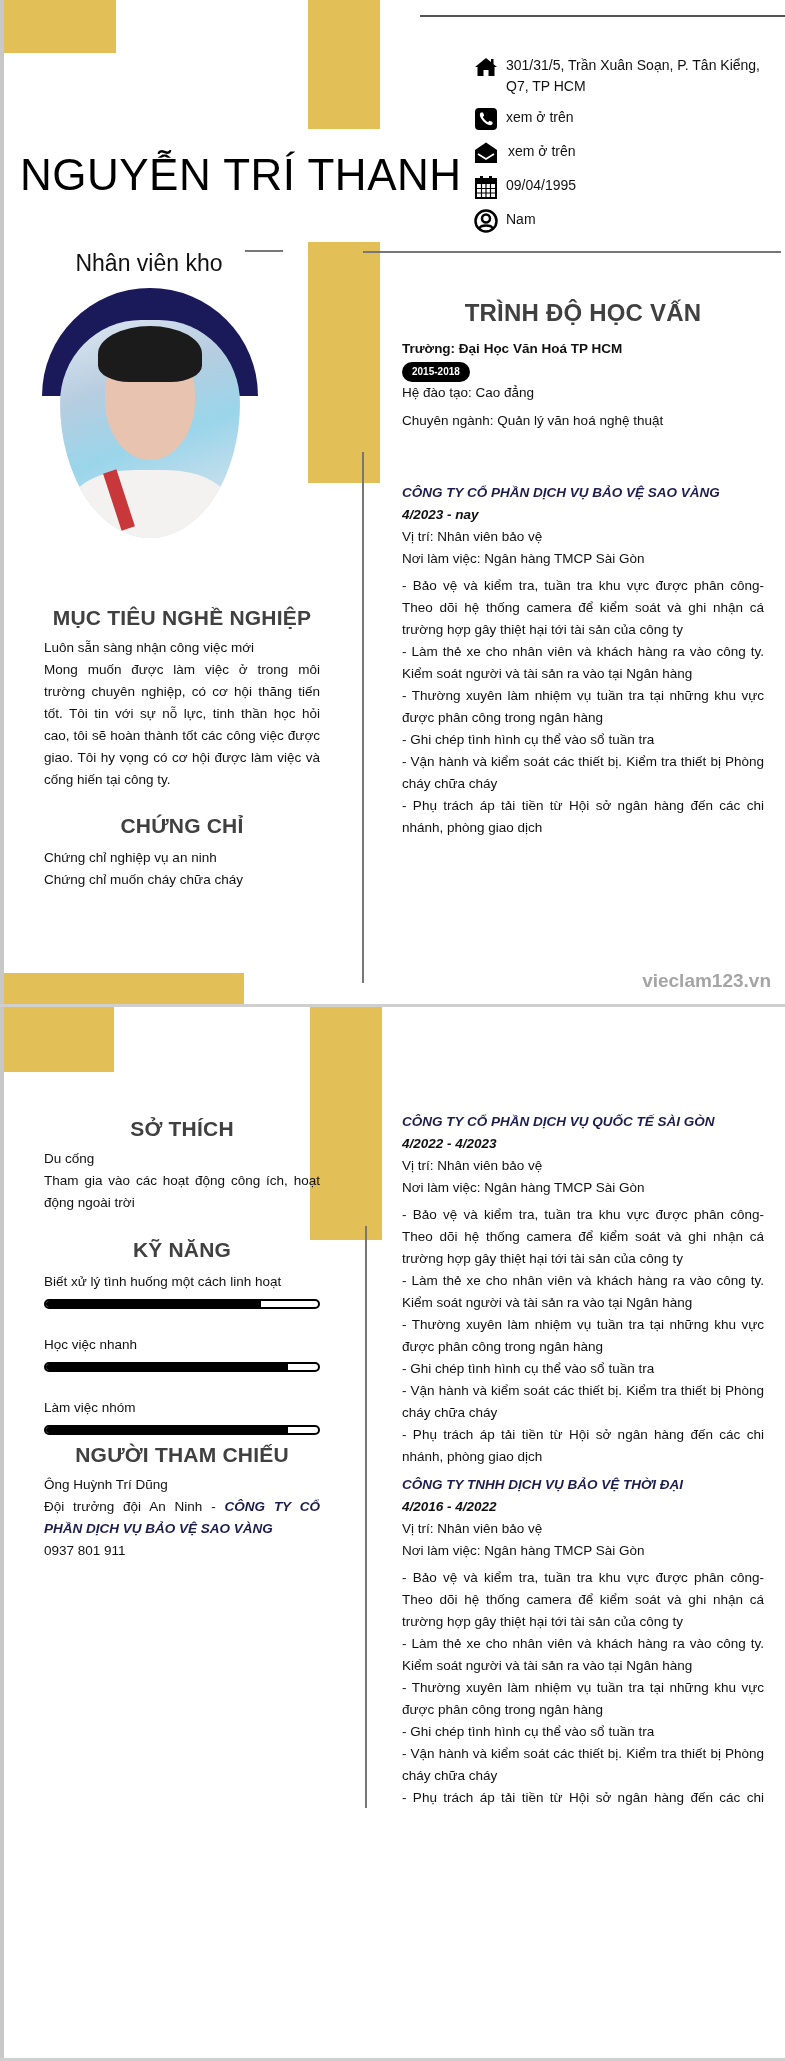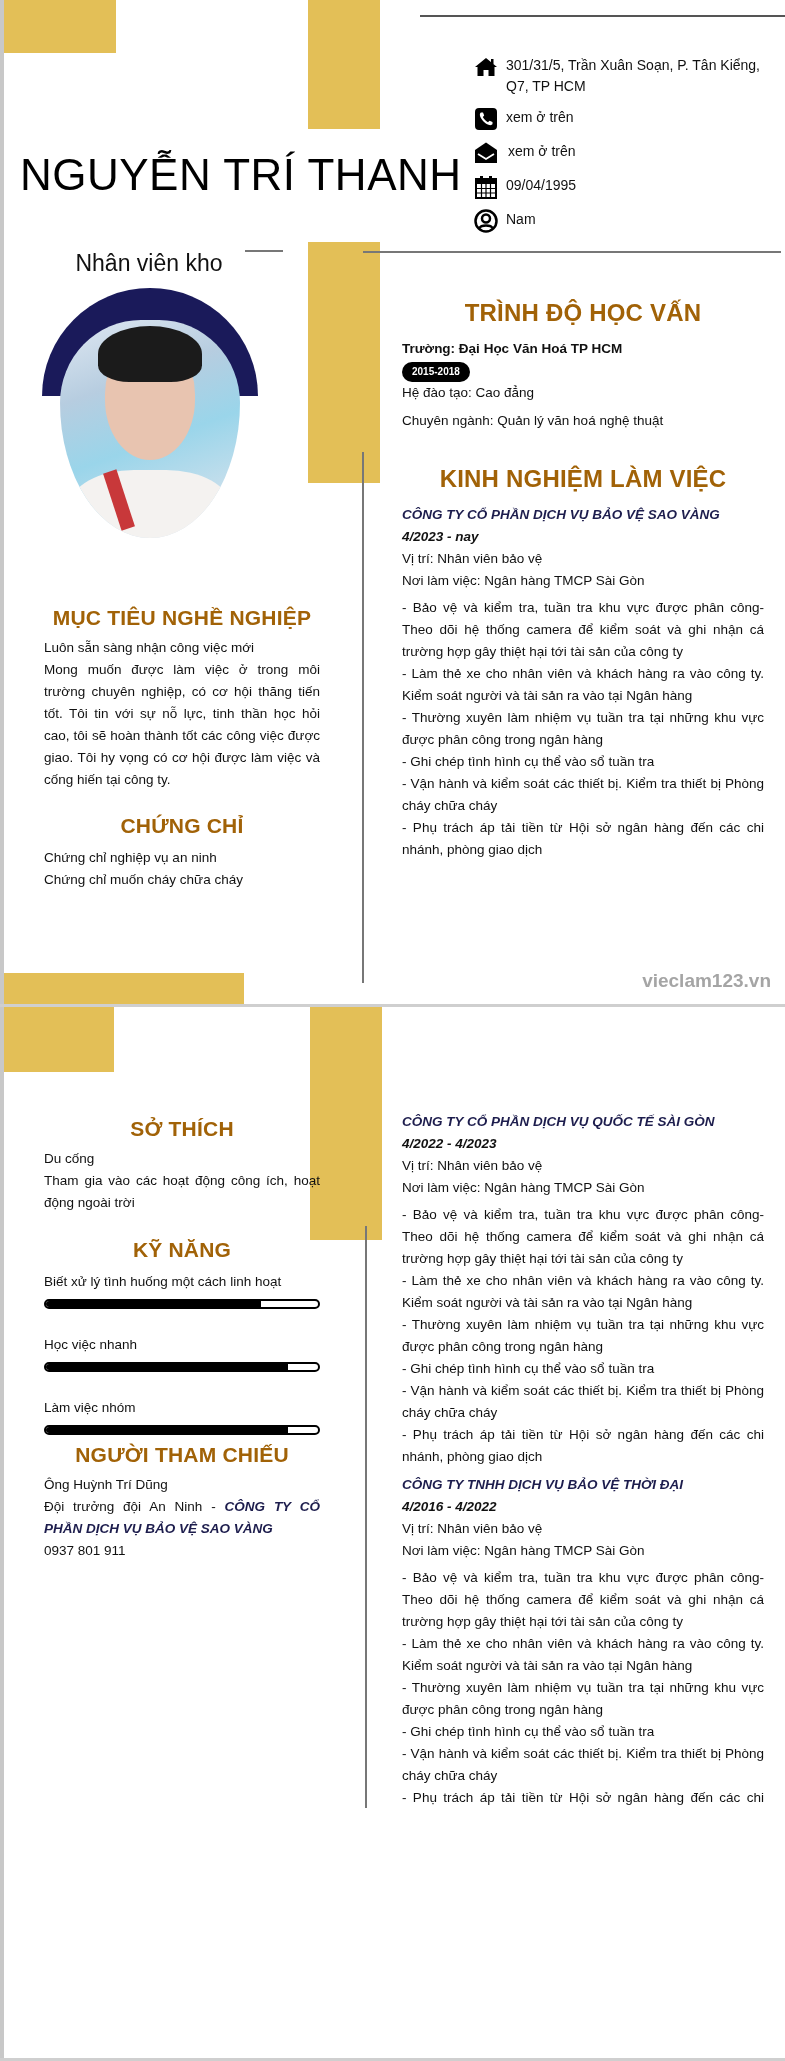--- a/index.html
+++ b/index.html
@@ -18,21 +18,21 @@
   .contact { position: absolute; left: 470px; top: 55px; width: 310px; font-size: 14px; }
   .crow { display: flex; align-items: flex-start; margin-bottom: 10px; line-height: 21px; }
   .crow .ic { width: 24px; height: 24px; margin-right: 8px; flex-shrink: 0; }
   .photo-wrap { position: absolute; left: 38px; top: 288px; width: 220px; height: 250px; }
   .photo-arc { position: absolute; left: 0; top: 0; width: 216px; height: 216px; border-radius: 50%; background: #1a1a5a; clip-path: inset(0 0 50% 0); }
   .photo { position: absolute; left: 18px; top: 32px; width: 180px; height: 218px; border-radius: 45% 45% 50% 50% / 38% 38% 62% 62%; overflow: hidden; background: linear-gradient(160deg, #dfe8f2 0%, #b7cde0 30%, #9ad5ea 55%, #e8e6ee 100%); }
   .face { position: absolute; left: 45px; top: 20px; width: 90px; height: 120px; border-radius: 45% 45% 50% 50%; background: #e8c4b0; }
   .hair { position: absolute; left: 38px; top: 6px; width: 104px; height: 56px; border-radius: 50% 50% 30% 30%; background: #1b1b1b; }
   .shirt { position: absolute; left: 10px; top: 150px; width: 160px; height: 90px; border-radius: 40% 40% 0 0; background: #f4f2f0; }
   .collar { position: absolute; left: 52px; top: 150px; width: 14px; height: 60px; background: #c8383a; transform: rotate(-18deg); }
-  .sec-title { font-size: 21px; font-weight: 700; text-align: center; color: #a16207; letter-spacing: 0.2px; }
+  .sec-title { font-size: 21px; font-weight: 700; text-align: center; color: #404040; letter-spacing: 0.2px; }
   .sec-title.big { font-size: 24px; }
   .lcol { position: absolute; left: 40px; width: 276px; font-size: 13.5px; line-height: 22px; color: #111; }
   .rcol { position: absolute; left: 398px; width: 362px; font-size: 13.5px; line-height: 22px; color: #111; }
   .just { text-align: justify; }
   .badge { display: inline-block; background: #000; color: #fff; border-radius: 12px; padding: 0 10px; font-size: 10px; line-height: 20px; font-weight: 700; }
   .company { color: #1d1d4d; font-style: italic; font-weight: 700; font-size: 13.5px; }
   .period { font-style: italic; font-weight: 700; font-size: 13.5px; }
   .bold { font-weight: 700; }
   .watermark { position: absolute; right: 14px; font-size: 19px; font-weight: 700; color: #a5a5a5; }
   .skill { margin-bottom: 25px; }
@@ -126,21 +126,20 @@
 
   <div class="rcol" style="top:302px;">
     <div class="sec-title big">TRÌNH ĐỘ HỌC VẤN</div>
     <div class="bold" style="margin-top:14px;">Trường: Đại Học Văn Hoá TP HCM</div>
     <div><span class="badge">2015-2018</span></div>
     <div>Hệ đào tạo: Cao đẳng</div>
     <div style="margin-top:6px;">Chuyên ngành: Quản lý văn hoá nghệ thuật</div>
   </div>
 
   <div class="rcol" style="top:468px;">
-    <div class="sec-title big">KINH NGHIỆM LÀM VIỆC</div>
     <div style="margin-top:14px;">
       <div class="company">CÔNG TY CỔ PHẦN DỊCH VỤ BẢO VỆ SAO VÀNG</div>
       <div class="period">4/2023 - nay</div>
       <div>Vị trí: Nhân viên bảo vệ</div>
       <div>Nơi làm việc: Ngân hàng TMCP Sài Gòn</div>
       <div class="duties just">
         <div>- Bảo vệ và kiểm tra, tuần tra khu vực được phân công- Theo dõi hệ thống camera để kiểm soát và ghi nhận cá trường hợp gây thiệt hại tới tài sản của công ty</div>
         <div>- Làm thẻ xe cho nhân viên và khách hàng ra vào công ty. Kiểm soát người và tài sản ra vào tại Ngân hàng</div>
         <div>- Thường xuyên làm nhiệm vụ tuần tra tại những khu vực được phân công trong ngân hàng</div>
         <div>- Ghi chép tình hình cụ thể vào sổ tuần tra</div>

